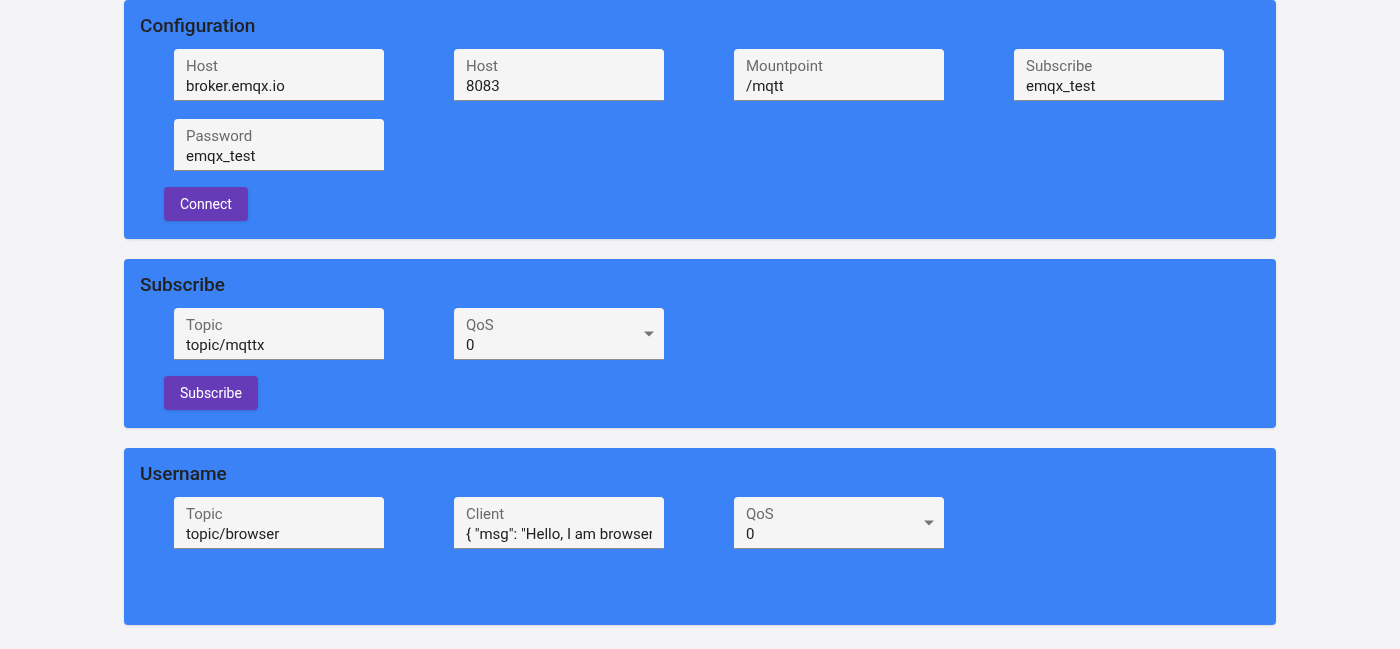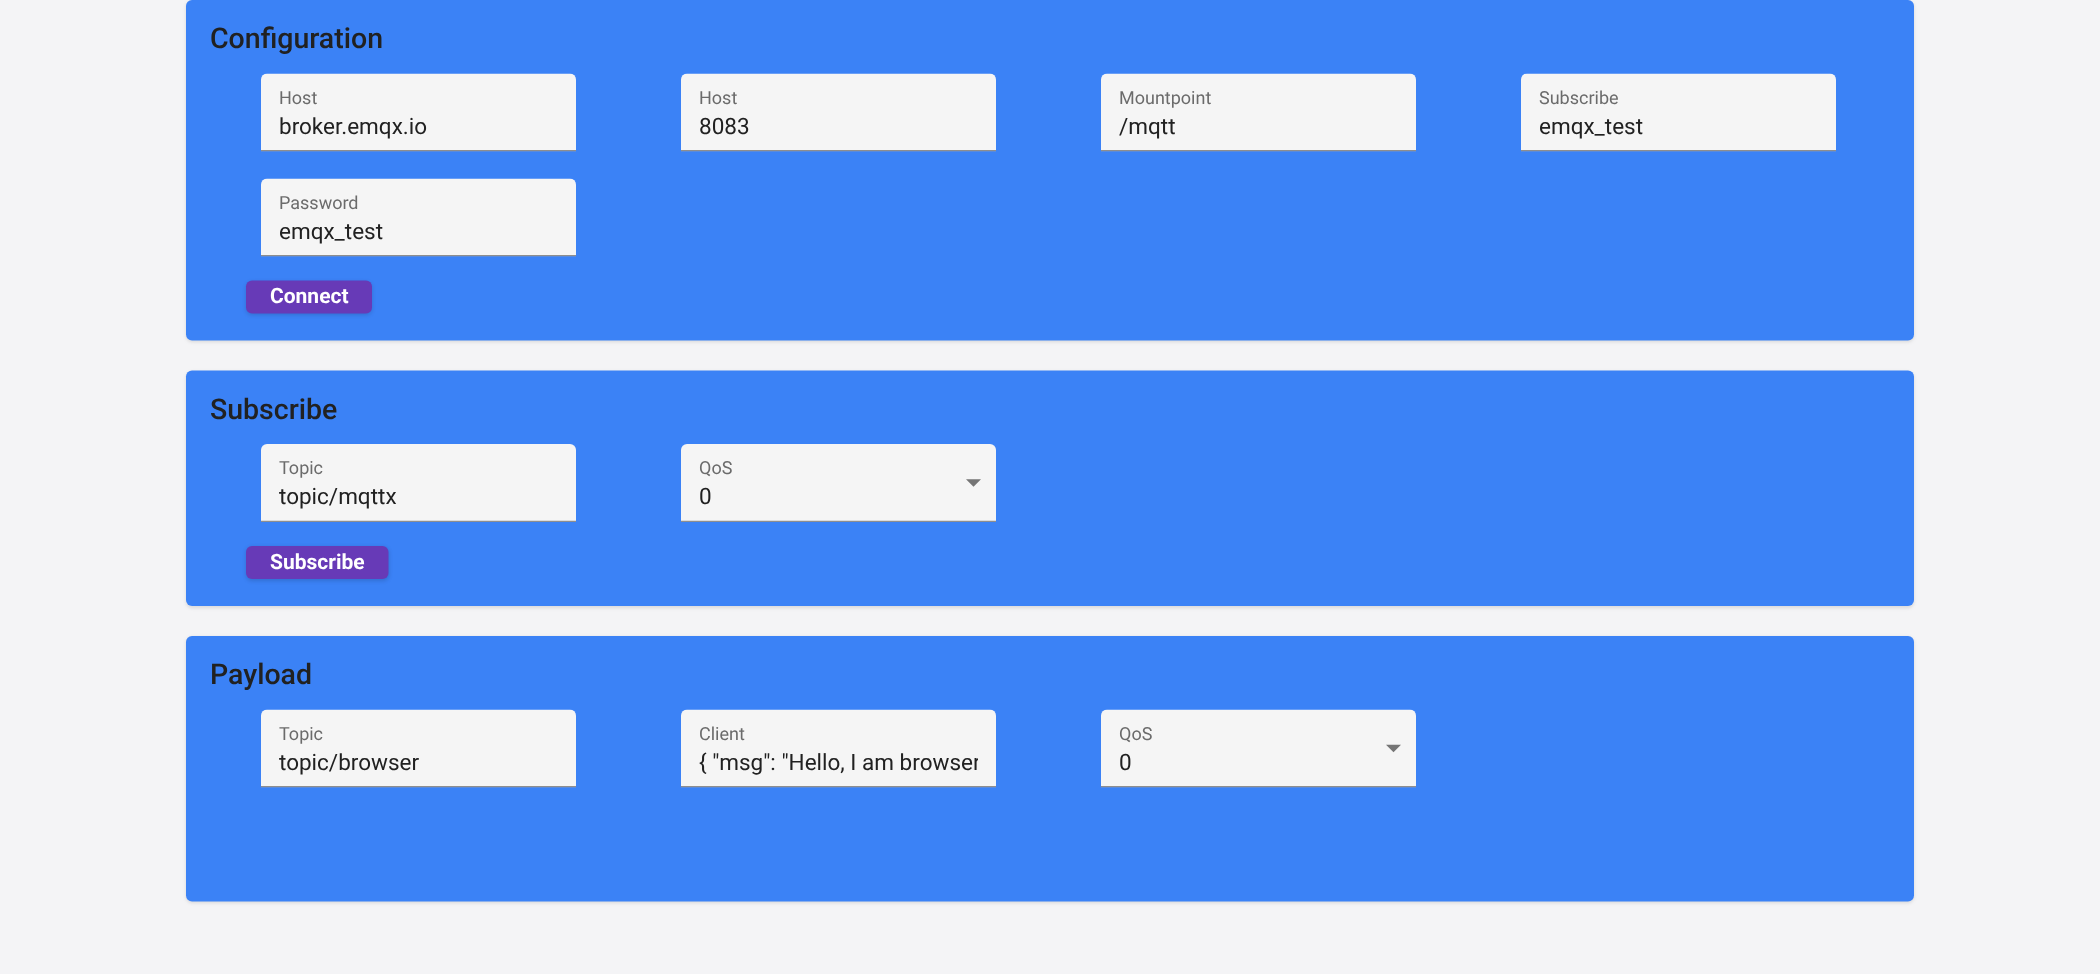--- a/index.html
+++ b/index.html
@@ -53,21 +53,21 @@
       border-top-left-radius: 4px;
       border-top-right-radius: 4px;
       border-bottom: 1px solid rgba(0,0,0,0.42);
       height: 52px;
       padding: 6px 12px 4px 12px;
       display: flex;
       flex-direction: column;
       justify-content: center;
     }
     .input-label {
-      font-size: 12px;
+      font-size: 15px;
       color: #6b6b6b;
       line-height: 1.2;
       margin-bottom: 2px;
     }
     .input-value {
       font-size: 15px;
       color: #212121;
       border: none;
       background: transparent;
       outline: none;
@@ -92,24 +92,24 @@
       padding-left: 24px;
     }
     .btn {
       display: inline-flex;
       align-items: center;
       justify-content: center;
       background: #673ab7;
       color: #ffffff;
       border: none;
       border-radius: 4px;
-      height: 22px;
+      height: 34px;
       padding: 0 16px;
       font-size: 14px;
-      font-weight: 700;
+      font-weight: 400;
       cursor: pointer;
       font-family: inherit;
       box-shadow: 0 1px 3px rgba(0,0,0,0.15);
     }
     .publish-card {
       padding-bottom: 60px;
     }
   </style>
 </head>
 <body>
@@ -169,21 +169,21 @@
         <span class="dropdown-arrow"></span>
       </div>
     </div>
 
     <div class="action-row">
       <button class="btn">Subscribe</button>
     </div>
   </div>
 
   <div class="card publish-card">
-    <h2 class="card-title">Payload</h2>
+    <h2 class="card-title">Username</h2>
 
     <div class="field-grid-2">
 
       <div class="input-wrap">
         <span class="input-label">Topic</span>
         <input class="input-value" value="topic/browser" style="">
       </div>
 
       <div class="input-wrap">
         <span class="input-label">Client</span>

